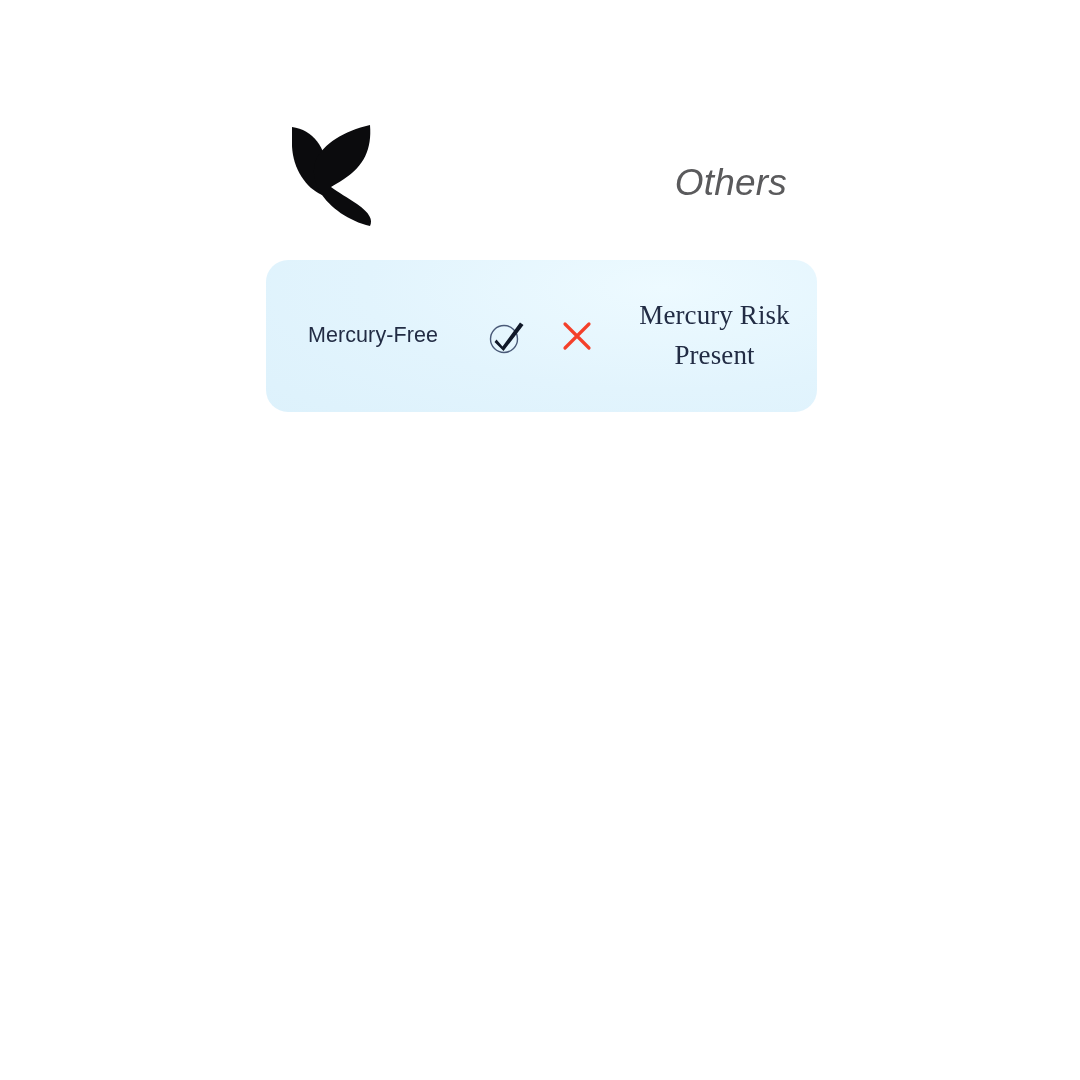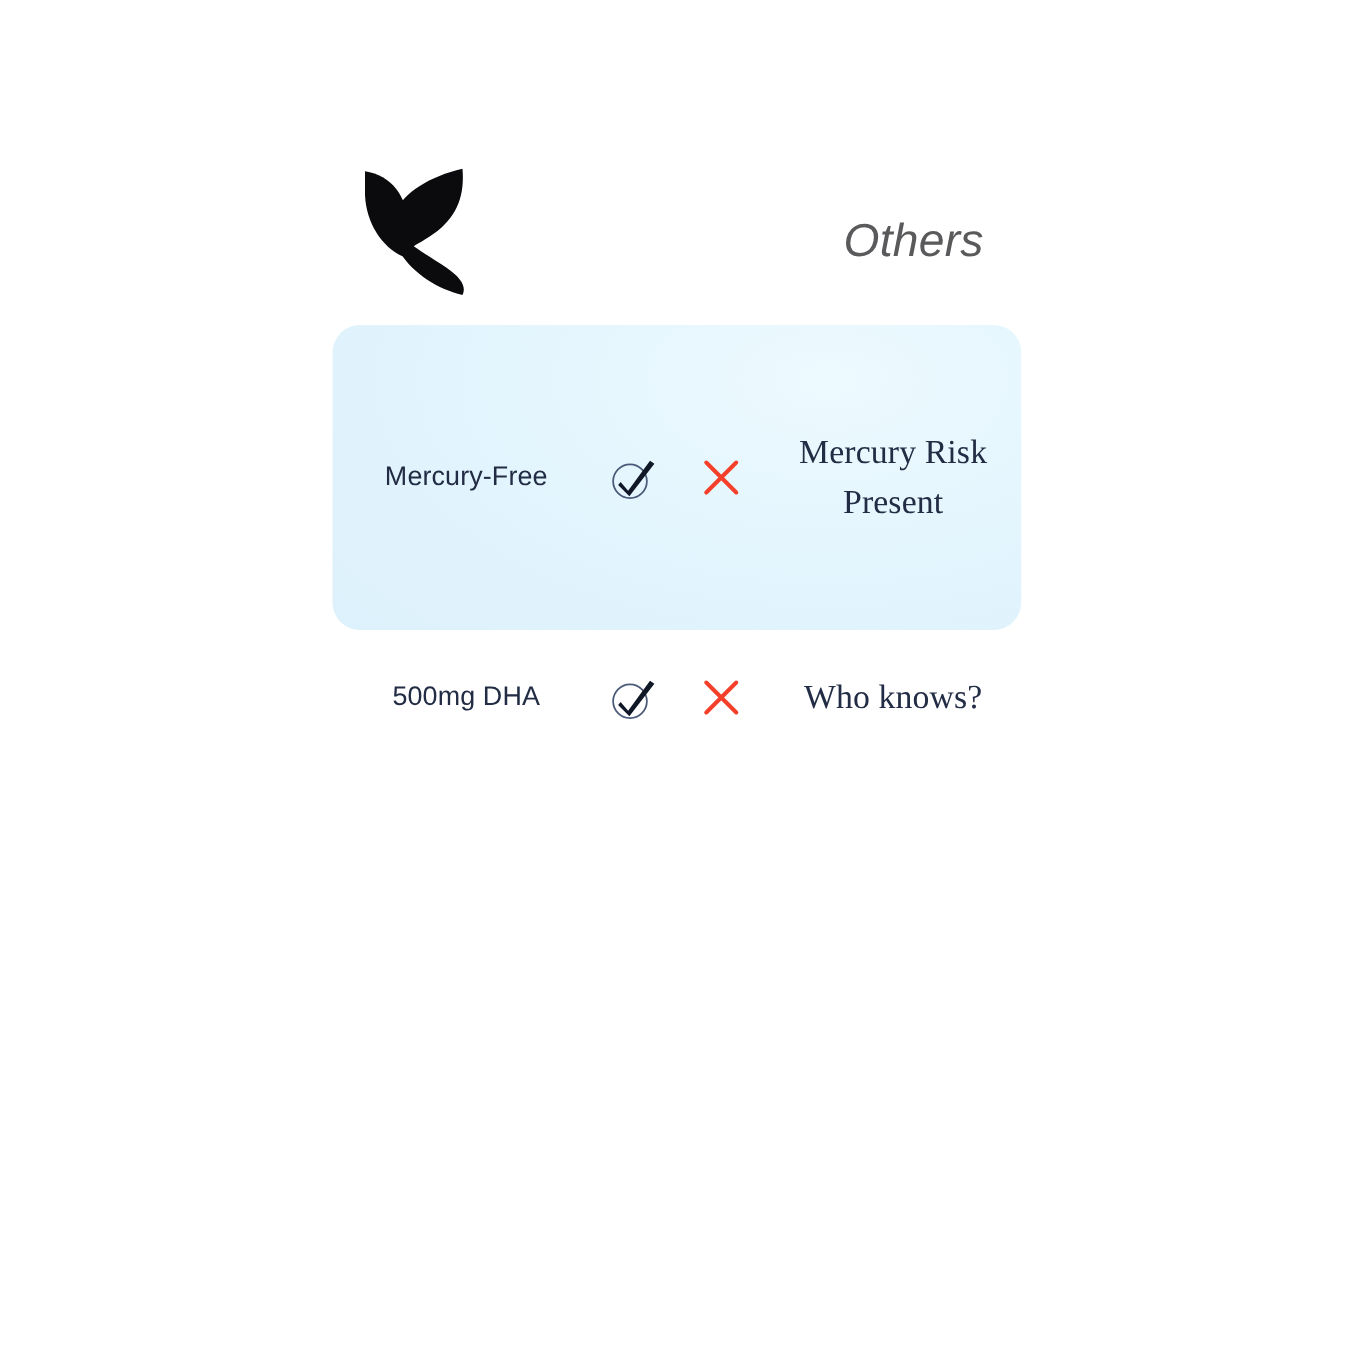--- a/index.html
+++ b/index.html
@@ -20,21 +20,21 @@
     position: absolute;
     inset: 0;
     width: 1080px;
     height: 1080px;
   }
 
   
   .header {
     position: absolute;
     left: 266px;
-    top: 126px;
+    top: 116px;
     width: 551px;
     height: 120px;
     text-align: center;
   }
 
   .brand-logo {
     position: absolute;
     left: 20px;
     top: 0px;
     width: 100px;
@@ -65,21 +65,21 @@
 
   .row {
     position: relative;
     display: flex;
     align-items: center;
     width: 551px;
     box-sizing: border-box;
   }
 
   .row.tall {
-    height: 244px;
+    height: 152px;
     border-radius: 22px;
     background:
       radial-gradient(120% 150% at 72% 18%, #edfaff 0%, #e2f4fd 45%, #daf0fb 100%);
   }
 
   .row.plain {
     height: 108px;
     background: transparent;
   }
 
@@ -177,40 +177,17 @@
           <svg width="34" height="34" viewBox="0 0 34 34" xmlns="http://www.w3.org/2000/svg">
             <path d="M5 5 L29 29 M29 5 L5 29" stroke="#f4402a" stroke-width="3.2" stroke-linecap="round"></path>
           </svg>
         </span>
       </div>
       <div class="cell cell-others-text">
         <span class="others-text">Mercury Risk Present</span>
       </div>
     </div>
 
-    <div class="row plain">
-      <div class="cell cell-ours-text">
-        <span class="feature-text">500mg DHA</span>
-      </div>
-      <div class="cell cell-check">
-        <span class="icon-check">
-          <svg width="44" height="44" viewBox="0 0 44 44" xmlns="http://www.w3.org/2000/svg">
-            <circle cx="19" cy="25" r="13.5" fill="none" stroke="#4a5a78" stroke-width="1.4"></circle>
-            <path d="M11.5 25.5 L17.5 32.5 L35 8.5 L38.5 11 L18.5 37 L9.5 28 Z" fill="#101828"></path>
-          </svg>
-        </span>
-      </div>
-      <div class="cell cell-cross">
-        <span class="icon-cross">
-          <svg width="34" height="34" viewBox="0 0 34 34" xmlns="http://www.w3.org/2000/svg">
-            <path d="M5 5 L29 29 M29 5 L5 29" stroke="#f4402a" stroke-width="3.2" stroke-linecap="round"></path>
-          </svg>
-        </span>
-      </div>
-      <div class="cell cell-others-text">
-        <span class="others-text">Who knows?</span>
-      </div>
-    </div>
 
 
 
   </div>
 </div>
 
 </body></html>

